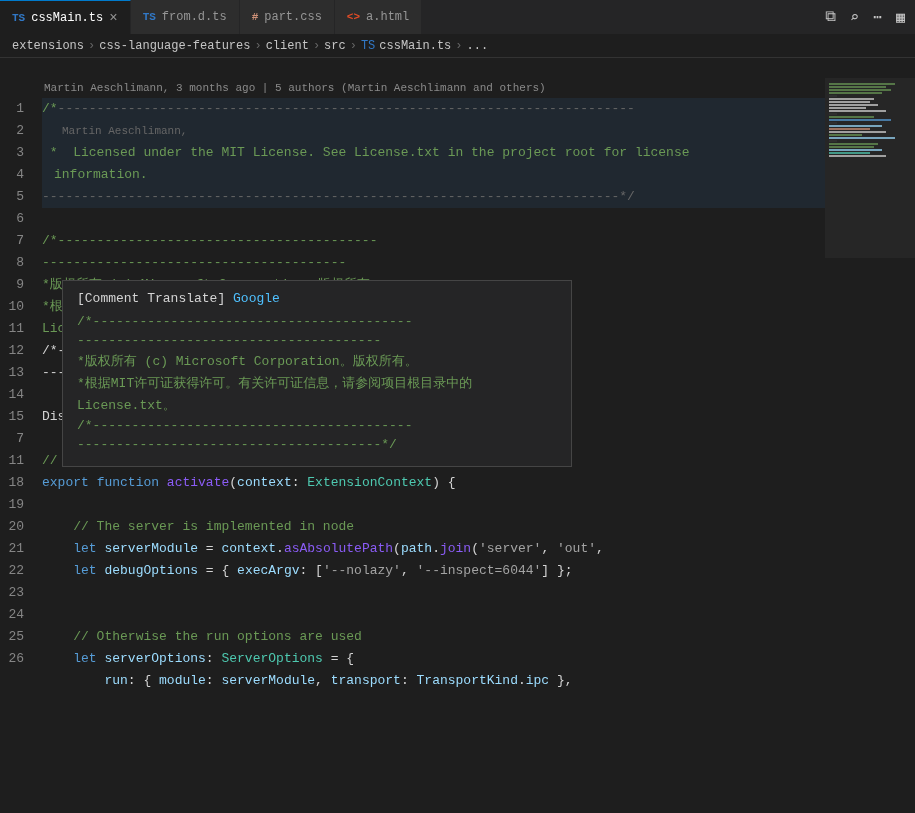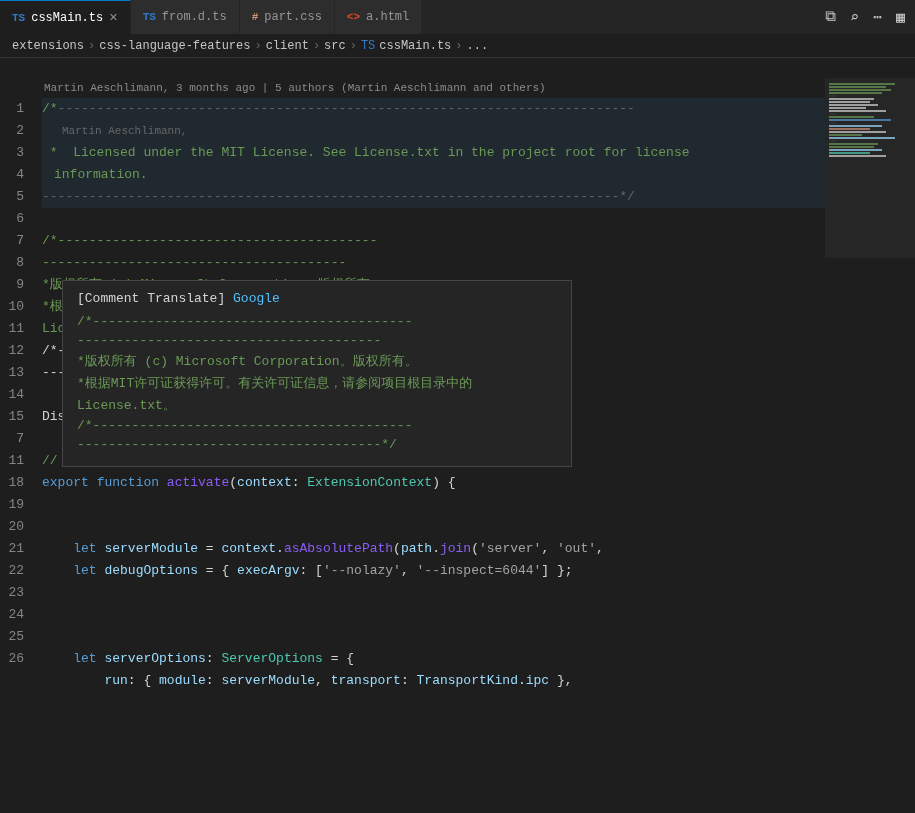--- a/index.html
+++ b/index.html
@@ -349,20 +349,21 @@
         <span class="c-var">context</span>
         <span class="c-white">: </span>
         <span class="c-cyan">ExtensionContext</span>
         <span class="c-white">) {</span>
       </div>
 
       <div class="code-line" style="height:22px;"></div>
 
       <div class="code-line">
         <span class="c-white">&nbsp;&nbsp;&nbsp;&nbsp;</span>
+        <span class="c-comment">// The server is implemented in node</span>
       </div>
 
       <div class="code-line">
         <span class="c-white">&nbsp;&nbsp;&nbsp;&nbsp;</span>
         <span class="c-keyword">let</span>
         <span class="c-white"> </span>
         <span class="c-var">serverModule</span>
         <span class="c-white"> = </span>
         <span class="c-var">context</span>
         <span class="c-white">.</span>
@@ -395,20 +396,21 @@
       </div>
 
       <div class="code-line" style="height:22px;"></div>
 
       <div class="code-line">
         <span class="c-white">&nbsp;&nbsp;&nbsp;&nbsp;</span>
       </div>
 
       <div class="code-line">
         <span class="c-white">&nbsp;&nbsp;&nbsp;&nbsp;</span>
+        <span class="c-comment">// Otherwise the run options are used</span>
       </div>
 
       <div class="code-line">
         <span class="c-white">&nbsp;&nbsp;&nbsp;&nbsp;</span>
         <span class="c-keyword">let</span>
         <span class="c-white"> </span>
         <span class="c-var">serverOptions</span>
         <span class="c-white">: </span>
         <span class="c-cyan">ServerOptions</span>
         <span class="c-white"> = {</span>

